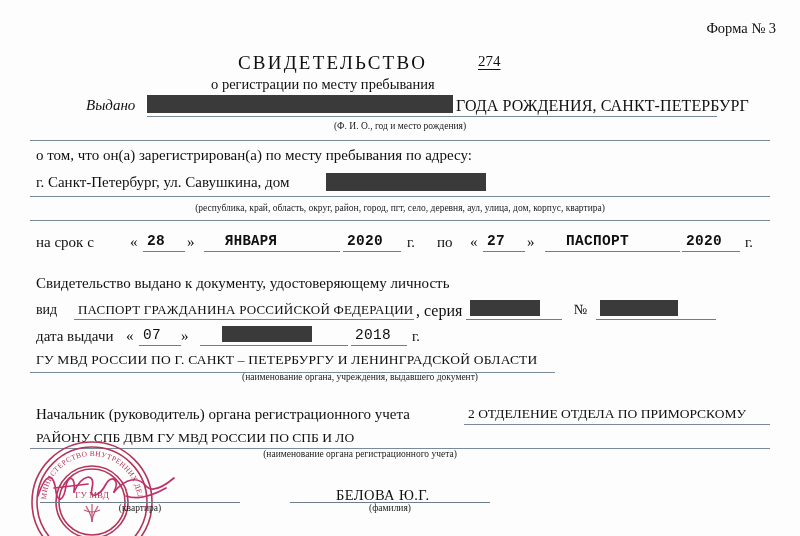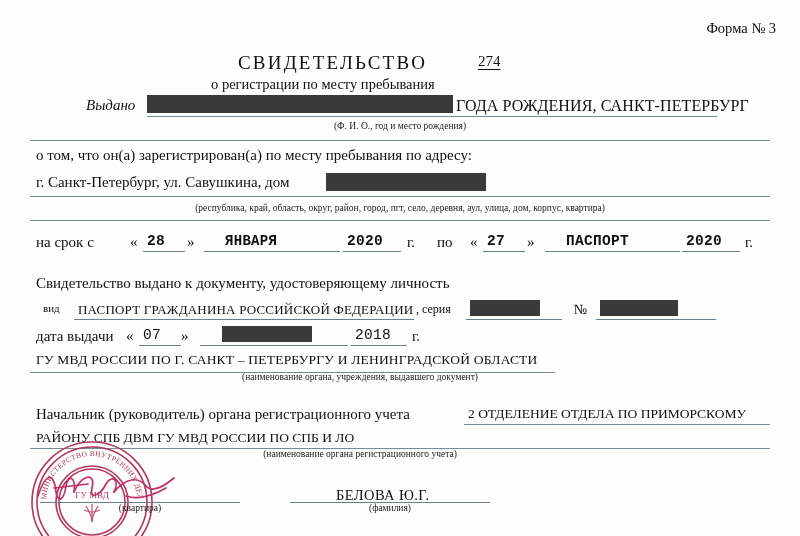--- a/index.html
+++ b/index.html
@@ -114,23 +114,23 @@
   #term-q3 { top: 234px; left: 470px; font-size: 15px; }
   #term-day-to { top: 233px; left: 487px; font-size: 14.5px; font-weight: bold; }
   #term-q4 { top: 234px; left: 527px; font-size: 15px; }
   #term-month-to { top: 233px; left: 566px; font-size: 14.5px; font-weight: bold; }
   #term-year-to { top: 233px; left: 686px; font-size: 14.5px; font-weight: bold; }
   #term-g2 { top: 234px; left: 745px; font-size: 14.5px; }
   .u { position: absolute; height: 1px; background: #6d7d8d; }
 
   
   #doc-intro { top: 275px; left: 36px; font-size: 15px; }
-  #doc-kind-label { top: 302px; left: 36px; font-size: 11px; margin-left: 7px; }
+  #doc-kind-label { top: 302px; left: 36px; font-size: 14px; }
   #doc-kind-value { top: 302px; left: 78px; font-size: 13px; letter-spacing: 0.2px; text-align: right; }
-  #doc-series-label { top: 302px; left: 416px; font-size: 12px; }
+  #doc-series-label { top: 302px; left: 416px; font-size: 16px; }
   #doc-series-redact { top: 300px; left: 470px; width: 70px; height: 16px; }
   #doc-no-label { top: 302px; left: 574px; font-size: 14px; }
   #doc-no-redact { top: 300px; left: 600px; width: 78px; height: 16px; }
   #doc-date-label { top: 328px; left: 36px; font-size: 15px; }
   #doc-date-q1 { top: 328px; left: 126px; font-size: 15px; }
   #doc-date-day { top: 327px; left: 143px; font-size: 14.5px; }
   #doc-date-q2 { top: 328px; left: 181px; font-size: 15px; }
   #doc-date-month-redact { top: 326px; left: 222px; width: 90px; height: 16px; }
   #doc-date-year { top: 327px; left: 355px; font-size: 14.5px; }
   #doc-date-g { top: 328px; left: 412px; font-size: 14.5px; }

